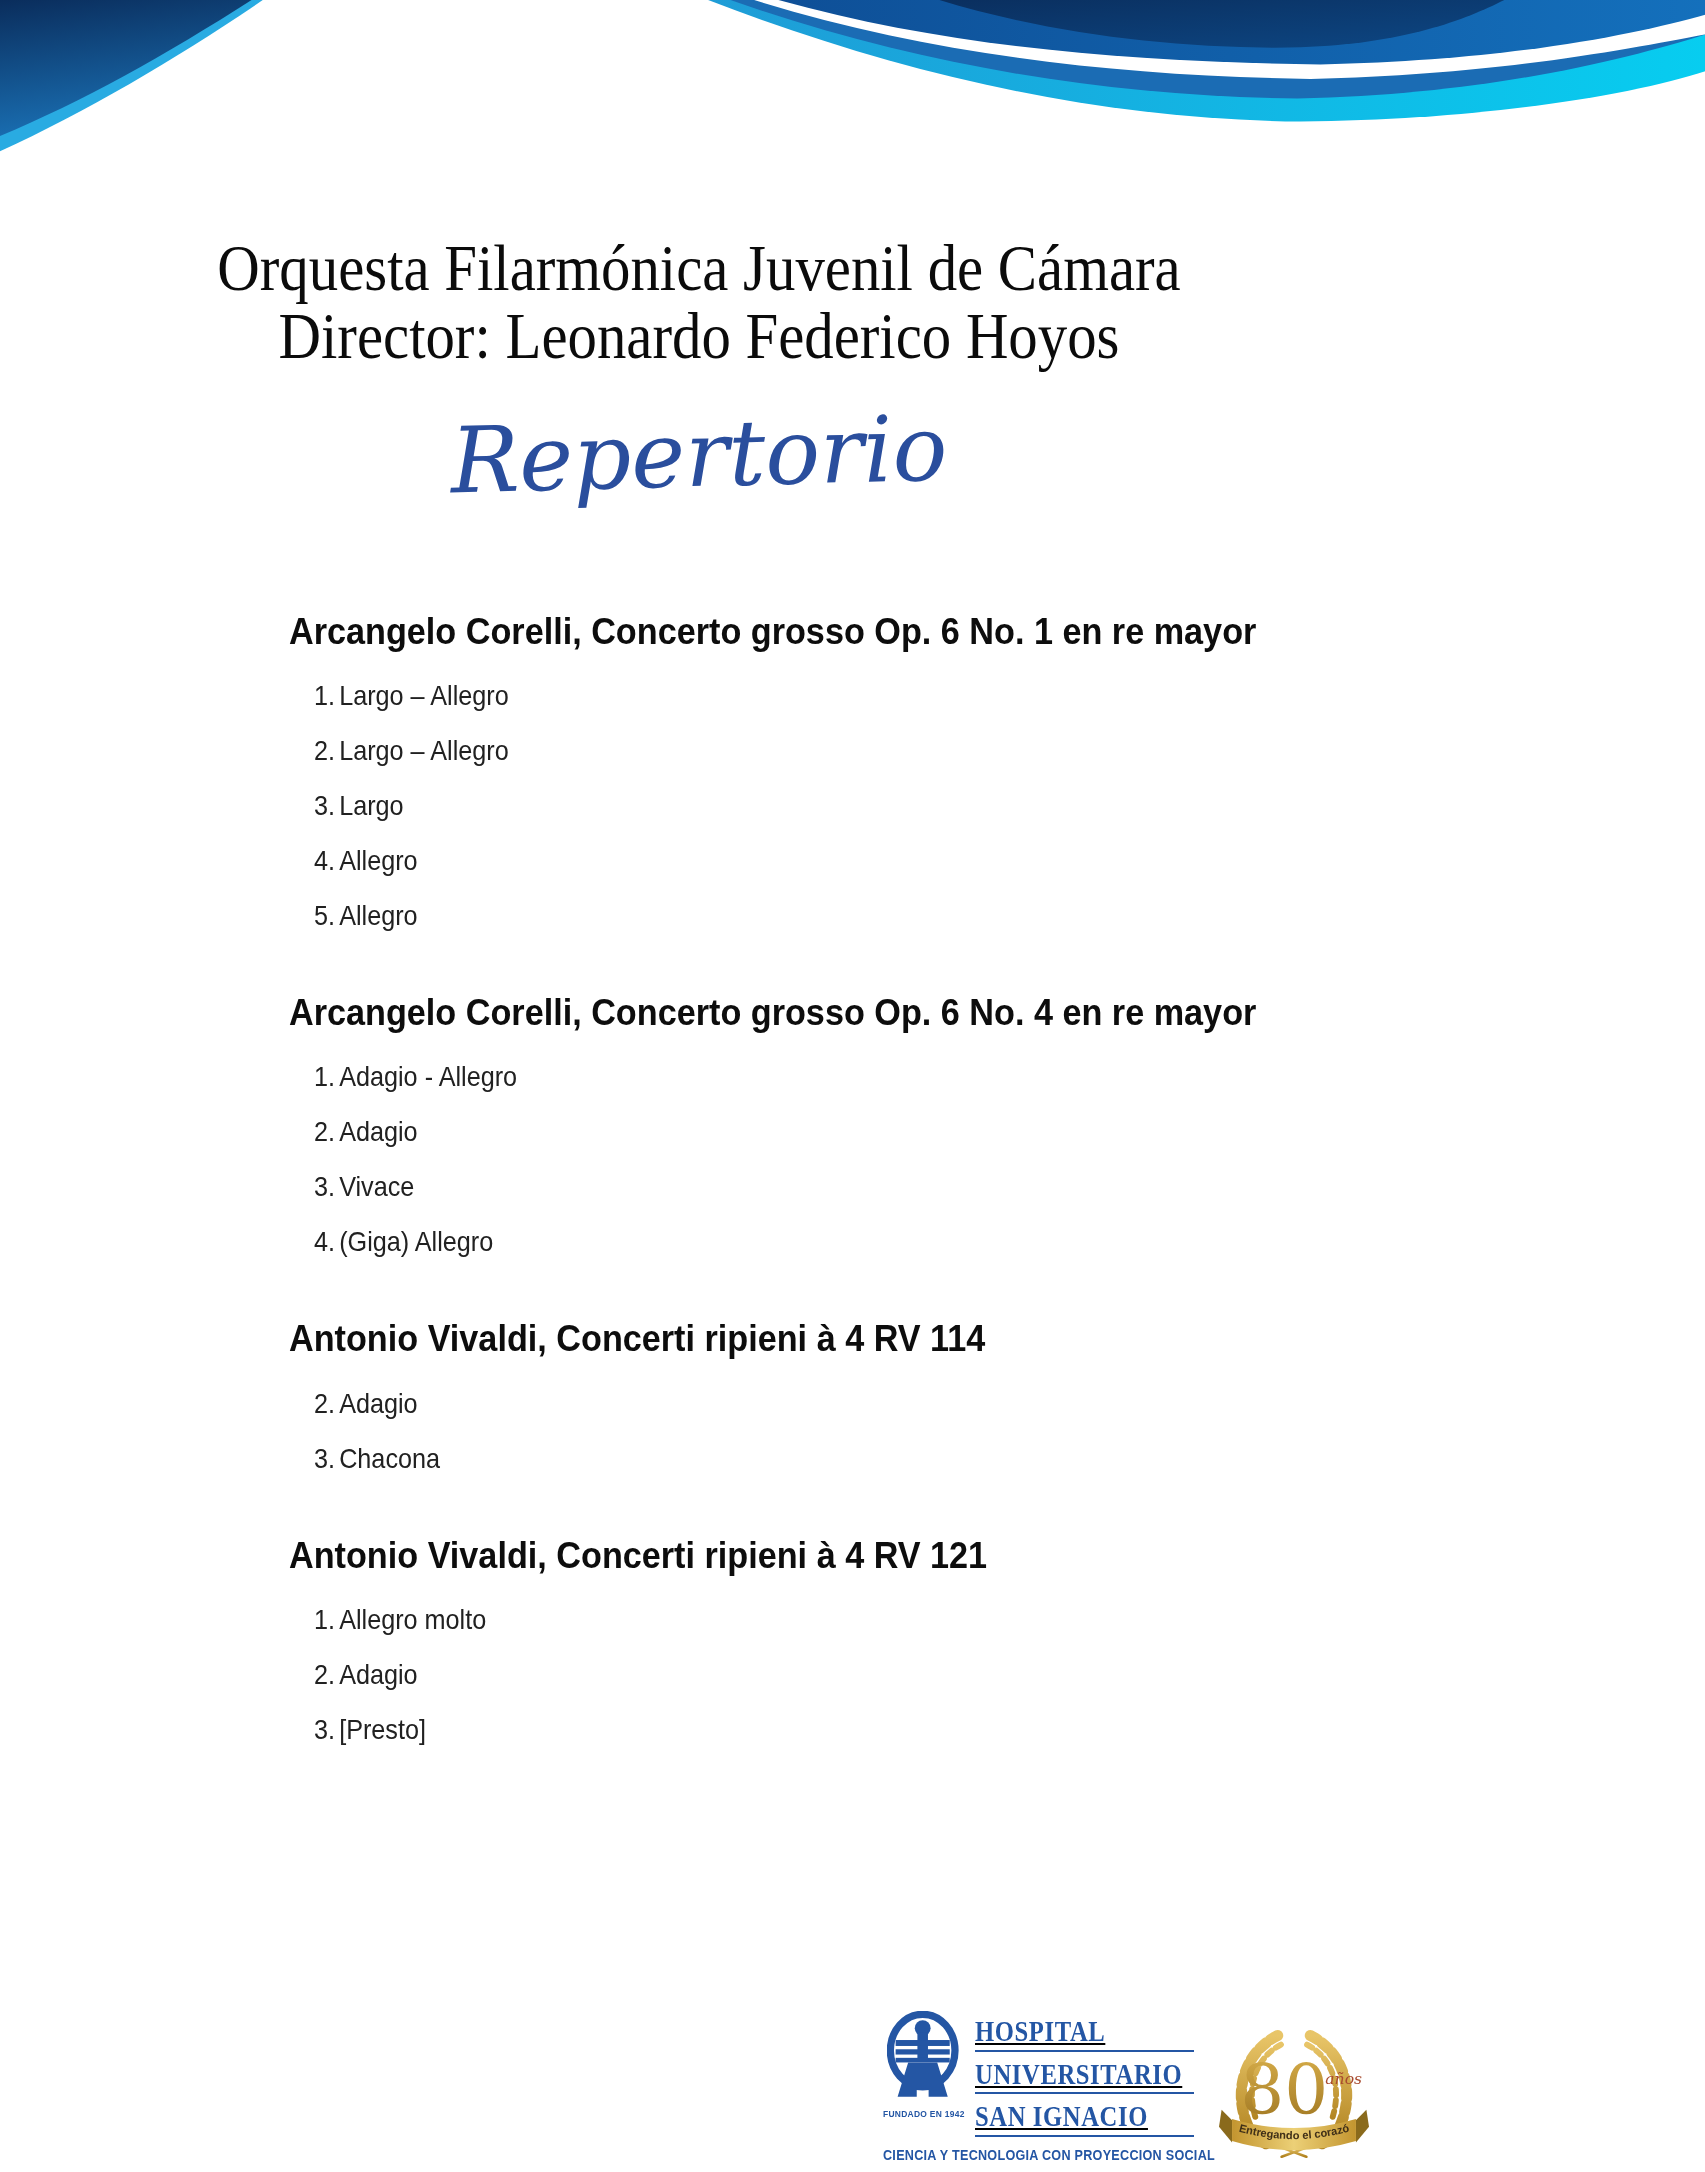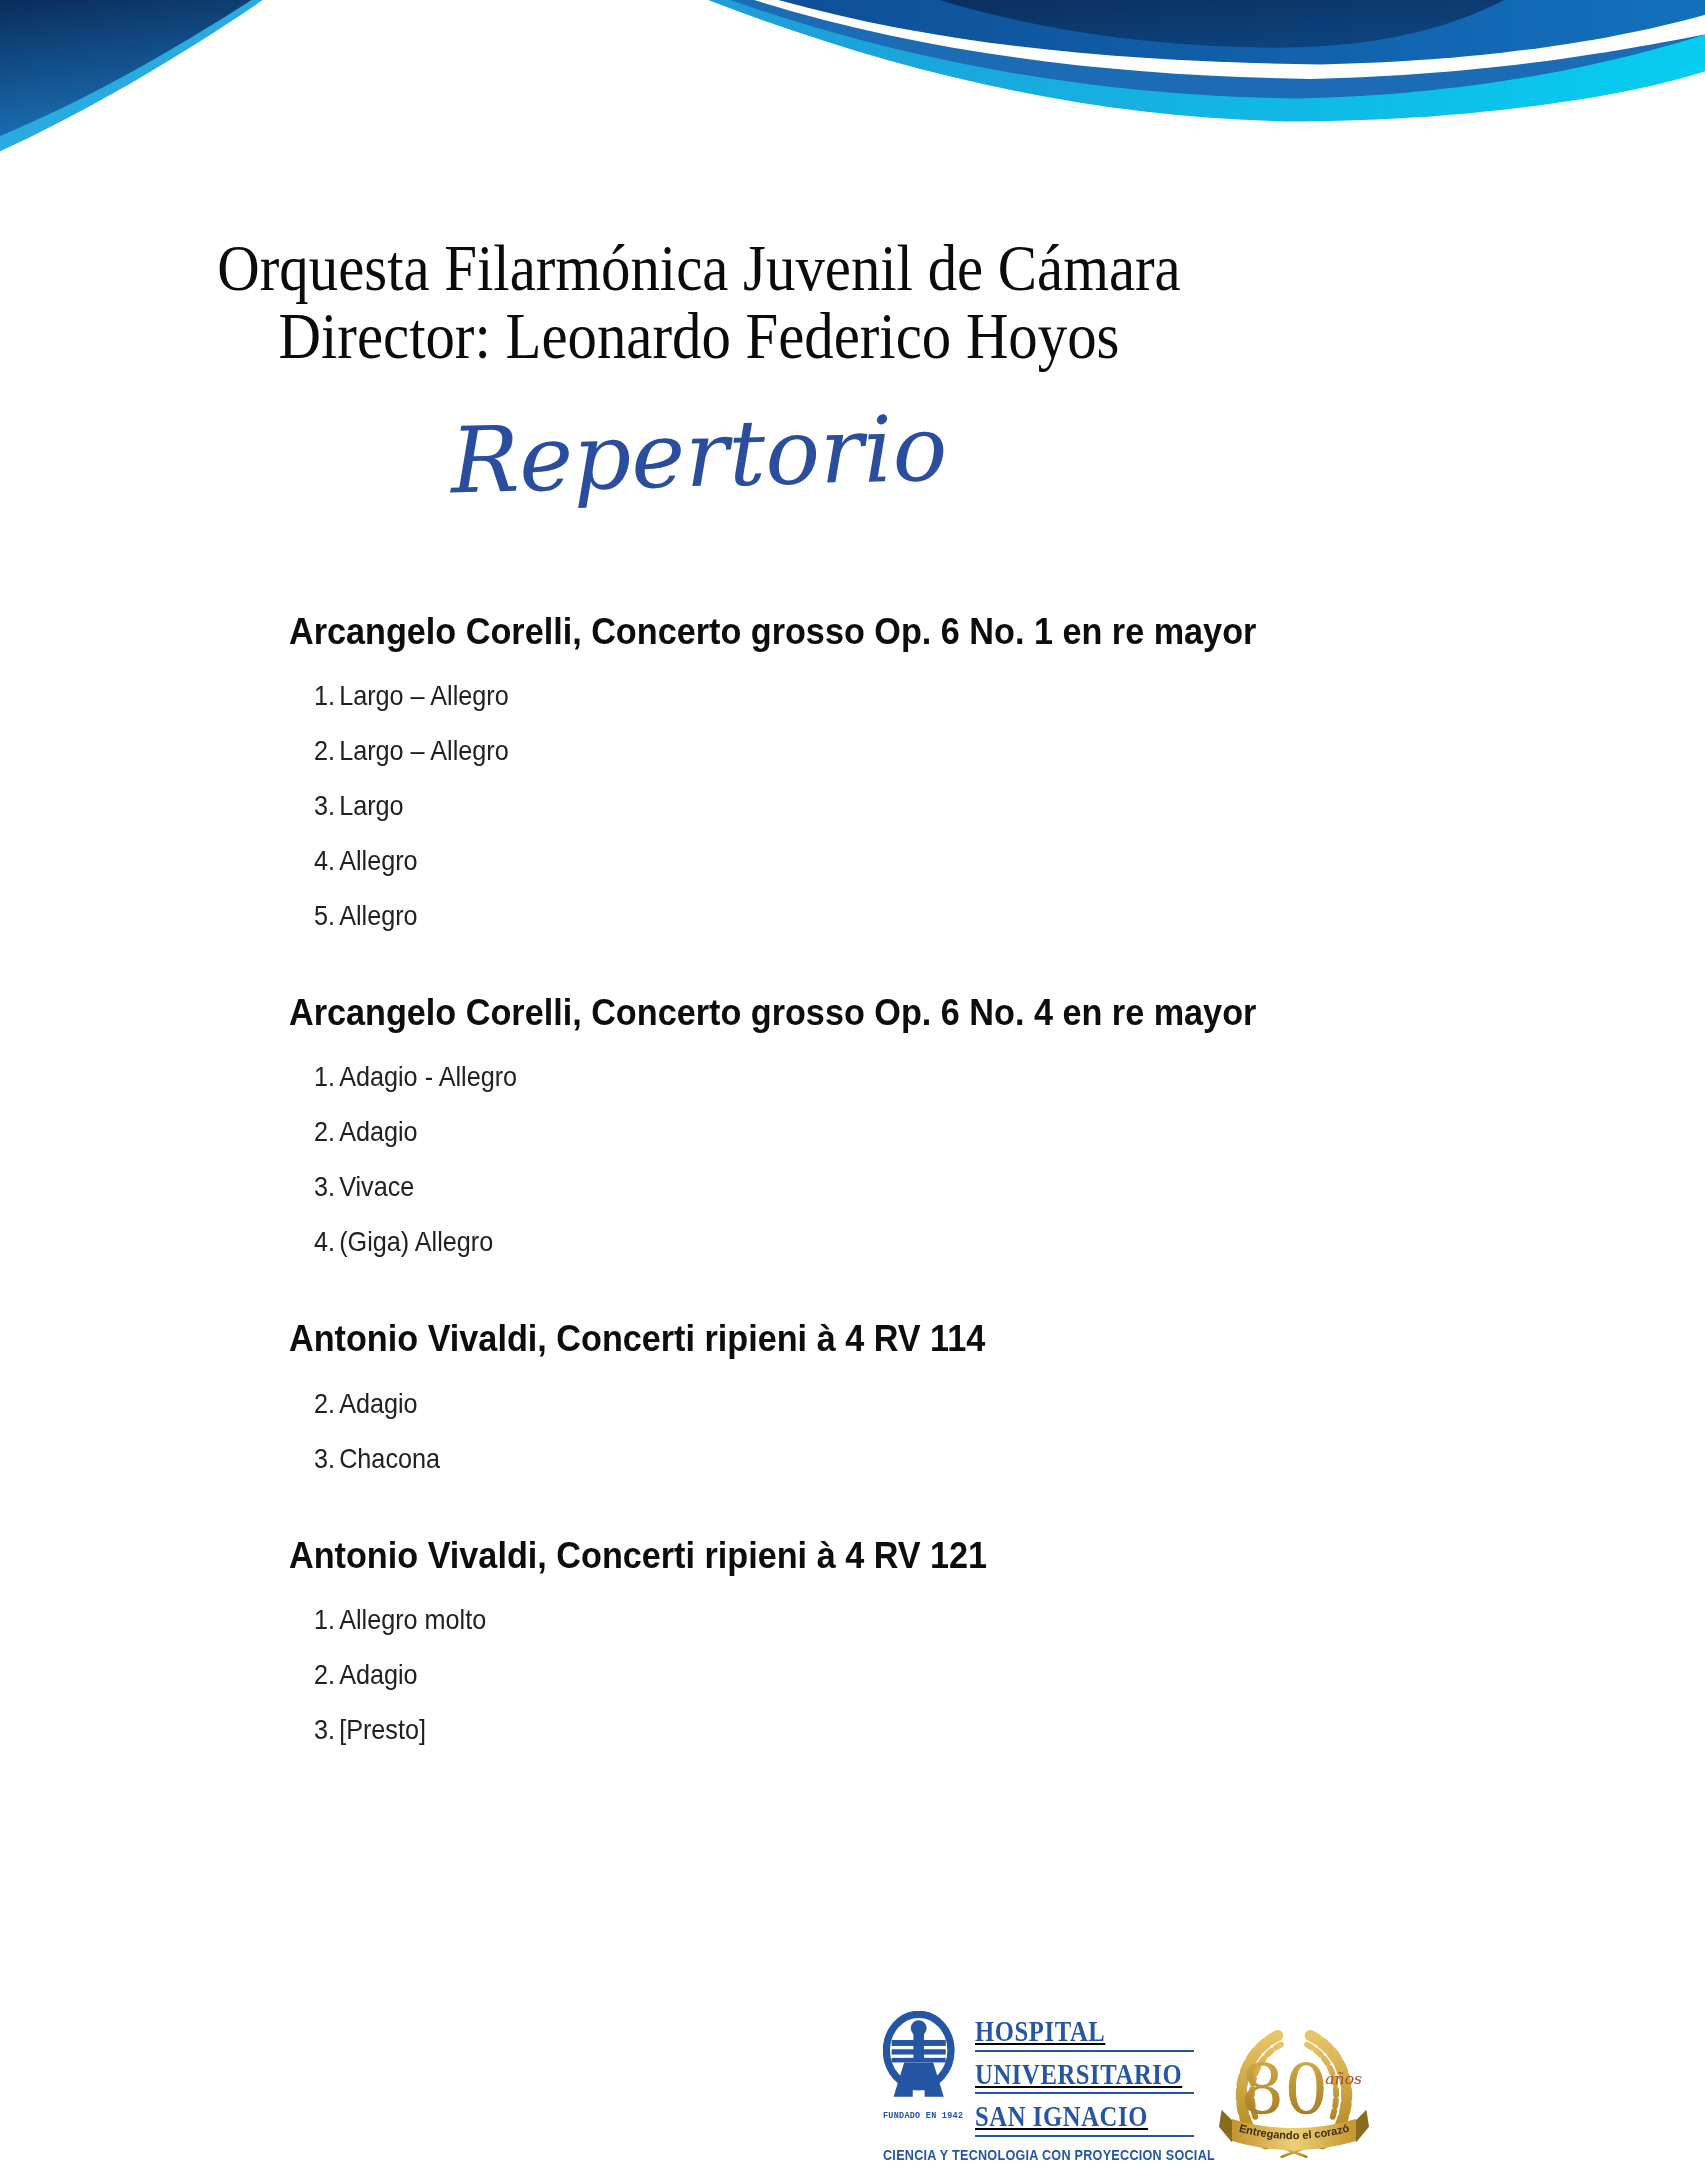--- a/index.html
+++ b/index.html
@@ -86,21 +86,21 @@
   
   .footer{
     position:absolute;
     right:29px;bottom:9.2px;
     display:flex;
     align-items:flex-end;
     gap:17px;
   }
   .husi{width:319px;}
   .husi-top{display:flex;gap:10.5px;align-items:flex-start;}
-  .emblem-col{width:81px;text-align:left;flex:none;font-family:Liberation Mono, monospace;}
+  .emblem-col{width:81px;text-align:center;flex:none;}
   .founded{
     font-size:9.2px;font-weight:700;color:#2456a4;
     letter-spacing:0.3px;white-space:nowrap;
     transform:scaleX(0.92);transform-origin:left center;
     margin-top:1.3px;
   }
   .husi-words{width:223px;padding-top:4px;text-decoration:underline;}
   .husi-word{
     font-family:"Liberation Serif",serif;
     font-weight:700;

